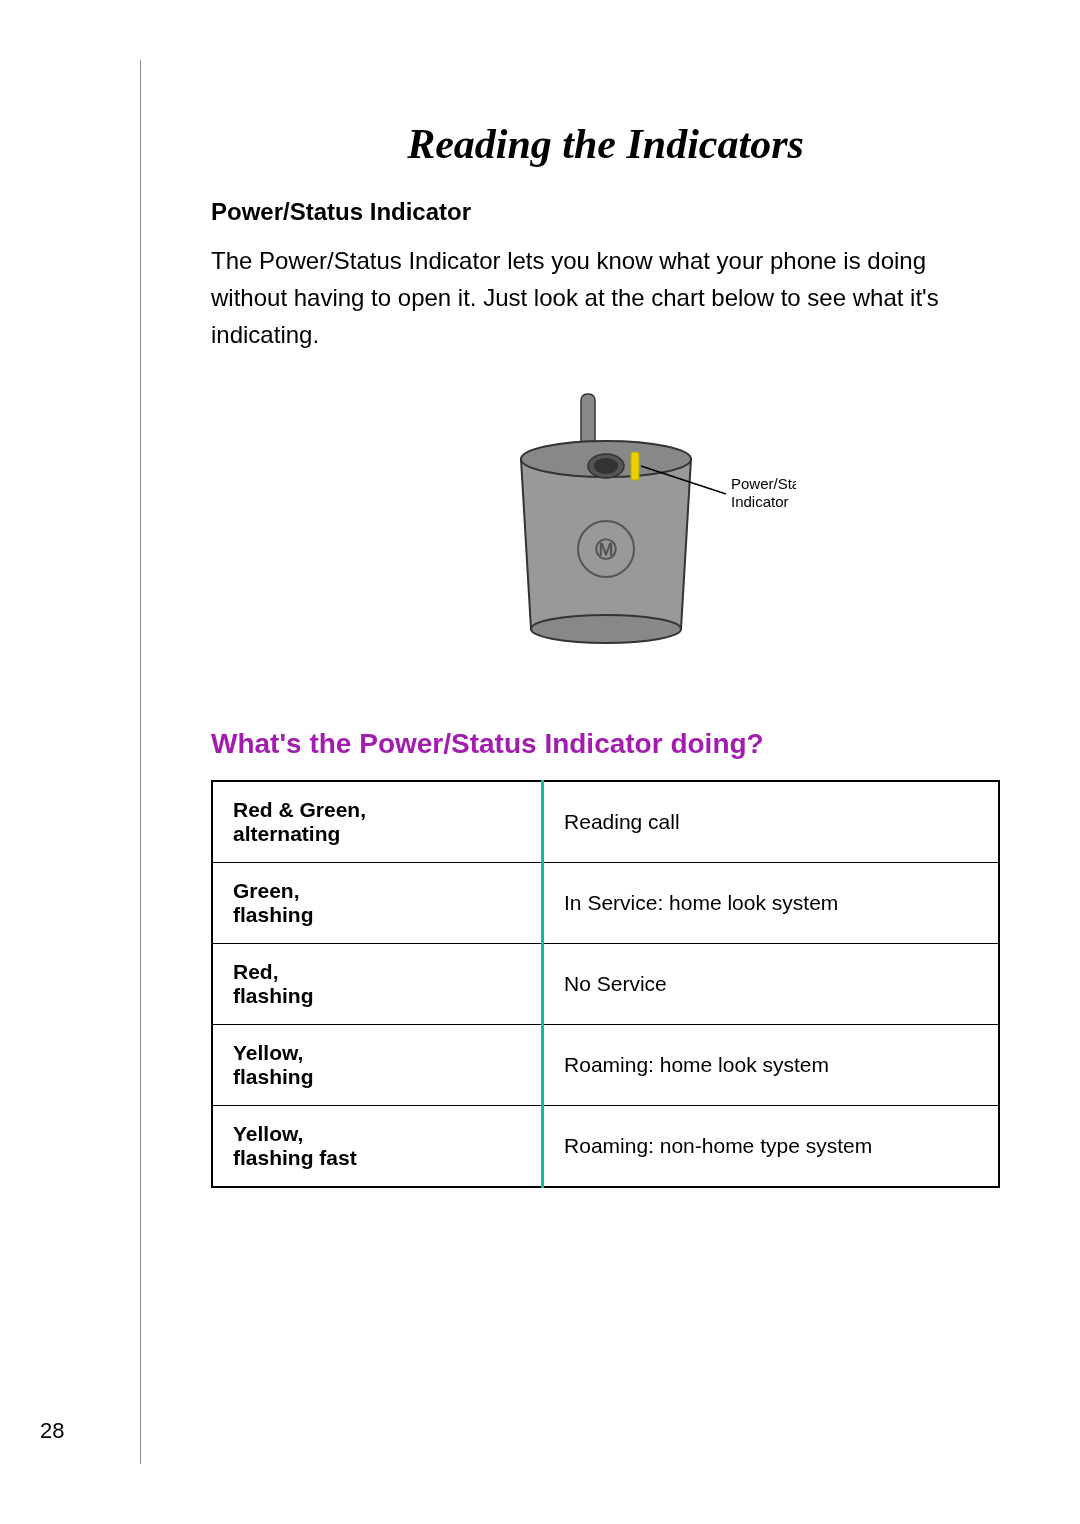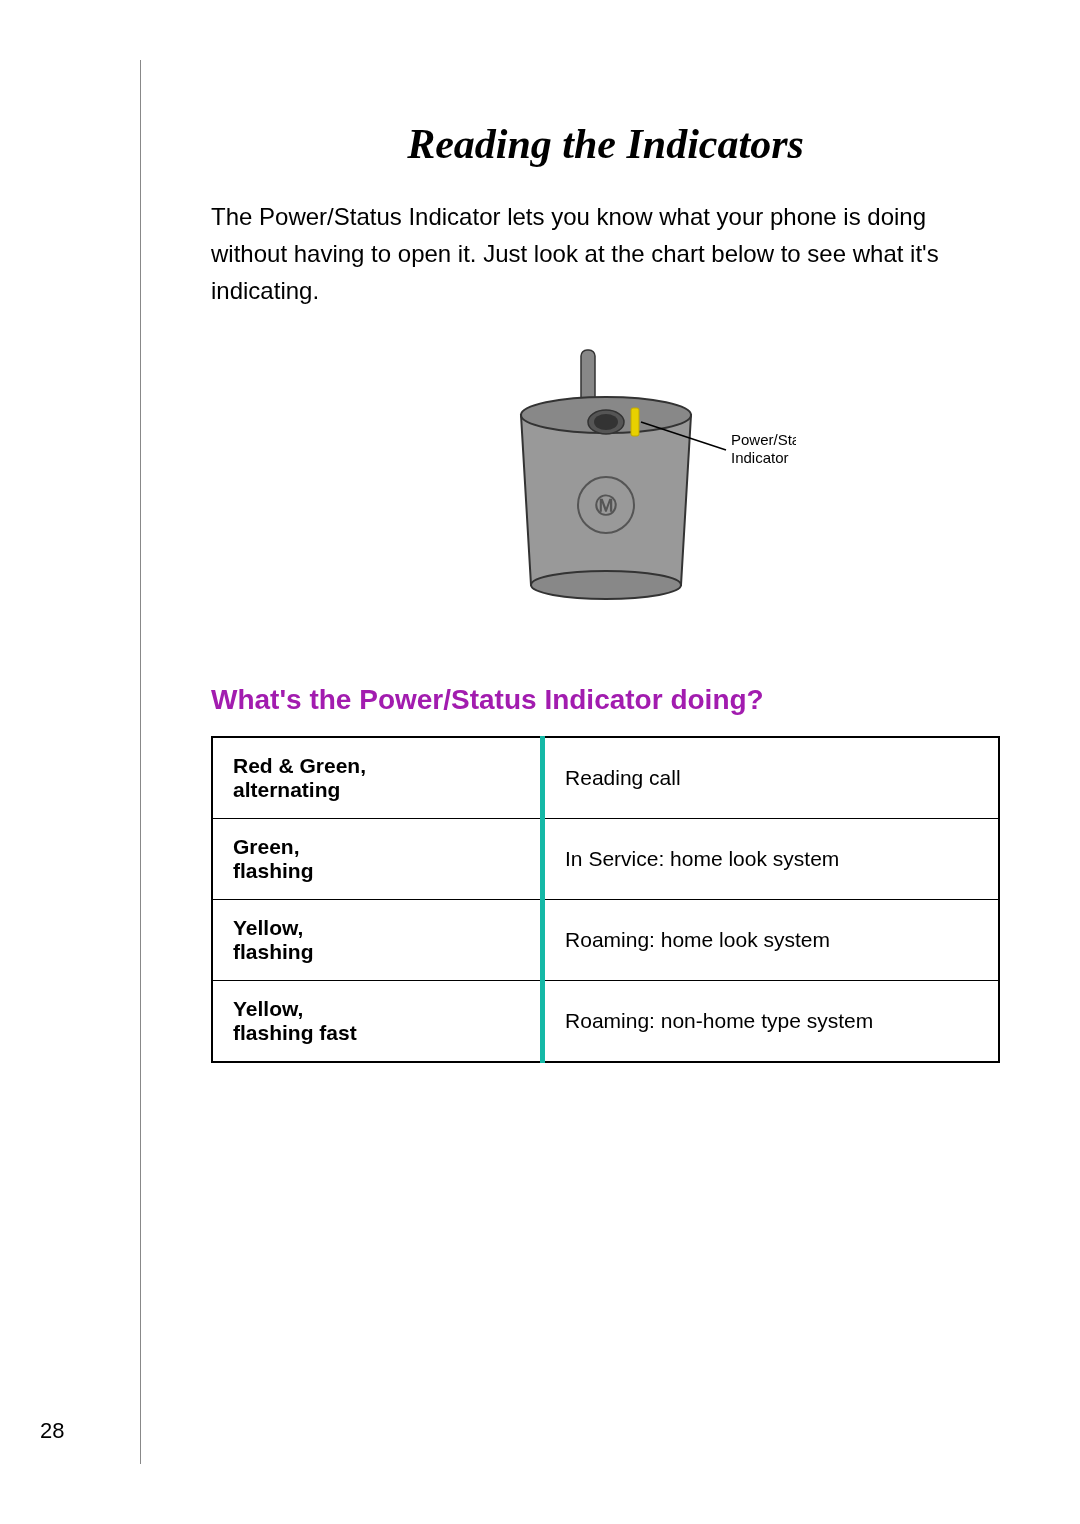--- a/index.html
+++ b/index.html
@@ -110,41 +110,42 @@
 
     .indicator-table td {
       padding: 16px 20px;
       font-family: Arial, Helvetica, sans-serif;
       font-size: 21px;
       color: #000;
       vertical-align: middle;
     }
 
     .indicator-table td:first-child {
-      border-right: 5px solid #14b8a6;
+      border-right: 3px solid #14b8a6;
       font-weight: bold;
       width: 42%;
     }
 
     .indicator-table td:last-child {
       font-weight: normal;
     }
   </style>
 </head>
 <body>
 
 <div class="page-container">
   <div class="left-margin">
     <span class="page-number">28</span>
   </div>
 
   <div class="content-area">
 
     <h1 class="page-title">Reading the Indicators</h1>
 
+    <h2 class="section-heading">Power/Status Indicator</h2>
 
     <p class="body-text">The Power/Status Indicator lets you know what your phone is doing without having to open it. Just look at the chart below to see what it's indicating.</p>
 
     <div class="phone-diagram-container">
       <div class="phone-svg-wrapper">
         <svg width="380" height="300" viewBox="0 0 380 300" xmlns="http://www.w3.org/2000/svg">
 
           <rect x="165" y="10" width="14" height="70" rx="6" ry="6" fill="#888" stroke="#333" stroke-width="1.5"></rect>
 
           <path d="M105,75 L275,75 L265,245 L115,245 Z" fill="#999" stroke="#333" stroke-width="2"></path>
@@ -176,20 +177,24 @@
       <tbody id="table-body">
       <tr>
             <td>Red &amp; Green,<br>alternating</td>
             <td>Reading call</td>
           </tr>
           <tr>
             <td>Green,<br>flashing</td>
             <td>In Service: home look system</td>
           </tr>
           <tr>
+            <td>Red,<br>flashing</td>
+            <td>No Service</td>
+          </tr>
+          <tr>
             <td>Yellow,<br>flashing</td>
             <td>Roaming: home look system</td>
           </tr>
           <tr>
             <td>Yellow,<br>flashing fast</td>
             <td>Roaming: non-home type system</td>
           </tr>
         </tbody>
     </table>
 

